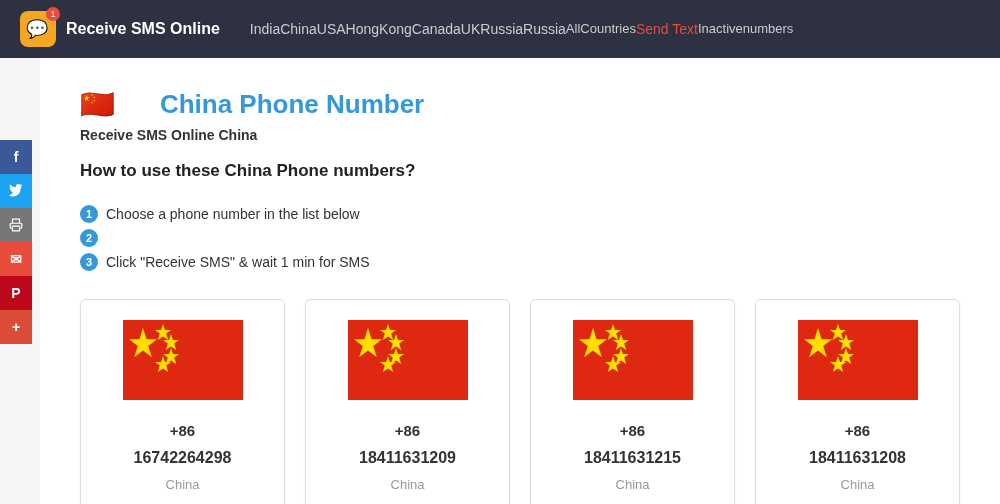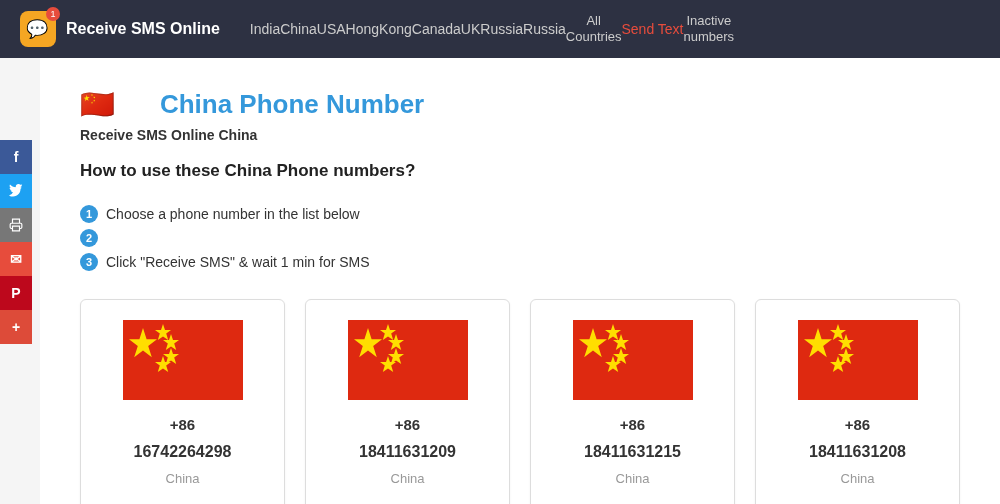--- a/index.html
+++ b/index.html
@@ -58,21 +58,21 @@
     .nav-link {
       color: #ccc;
       text-decoration: none;
       font-size: 14px;
       cursor: pointer;
       white-space: nowrap;
     }
     .nav-link.active { color: #e74c3c; }
     .nav-link.all-countries {
       display: flex;
-      flex-direction: column;
+      flex-direction: row;
       align-items: center;
       line-height: 1.2;
       font-size: 13px;
     }
 
     
     .social-sidebar {
       position: fixed;
       left: 0;
       top: 140px;
@@ -180,21 +180,21 @@
     
     .china-flag {
       width: 120px;
       height: 80px;
     }
 
     .phone-code {
       font-size: 15px;
       color: #333;
       font-weight: bold;
-      margin-top: 6px;
+      margin-top: 12px;
     }
     .phone-number {
       font-size: 16px;
       color: #333;
       font-weight: bold;
     }
     .phone-country {
       font-size: 13px;
       color: #999;
     }

